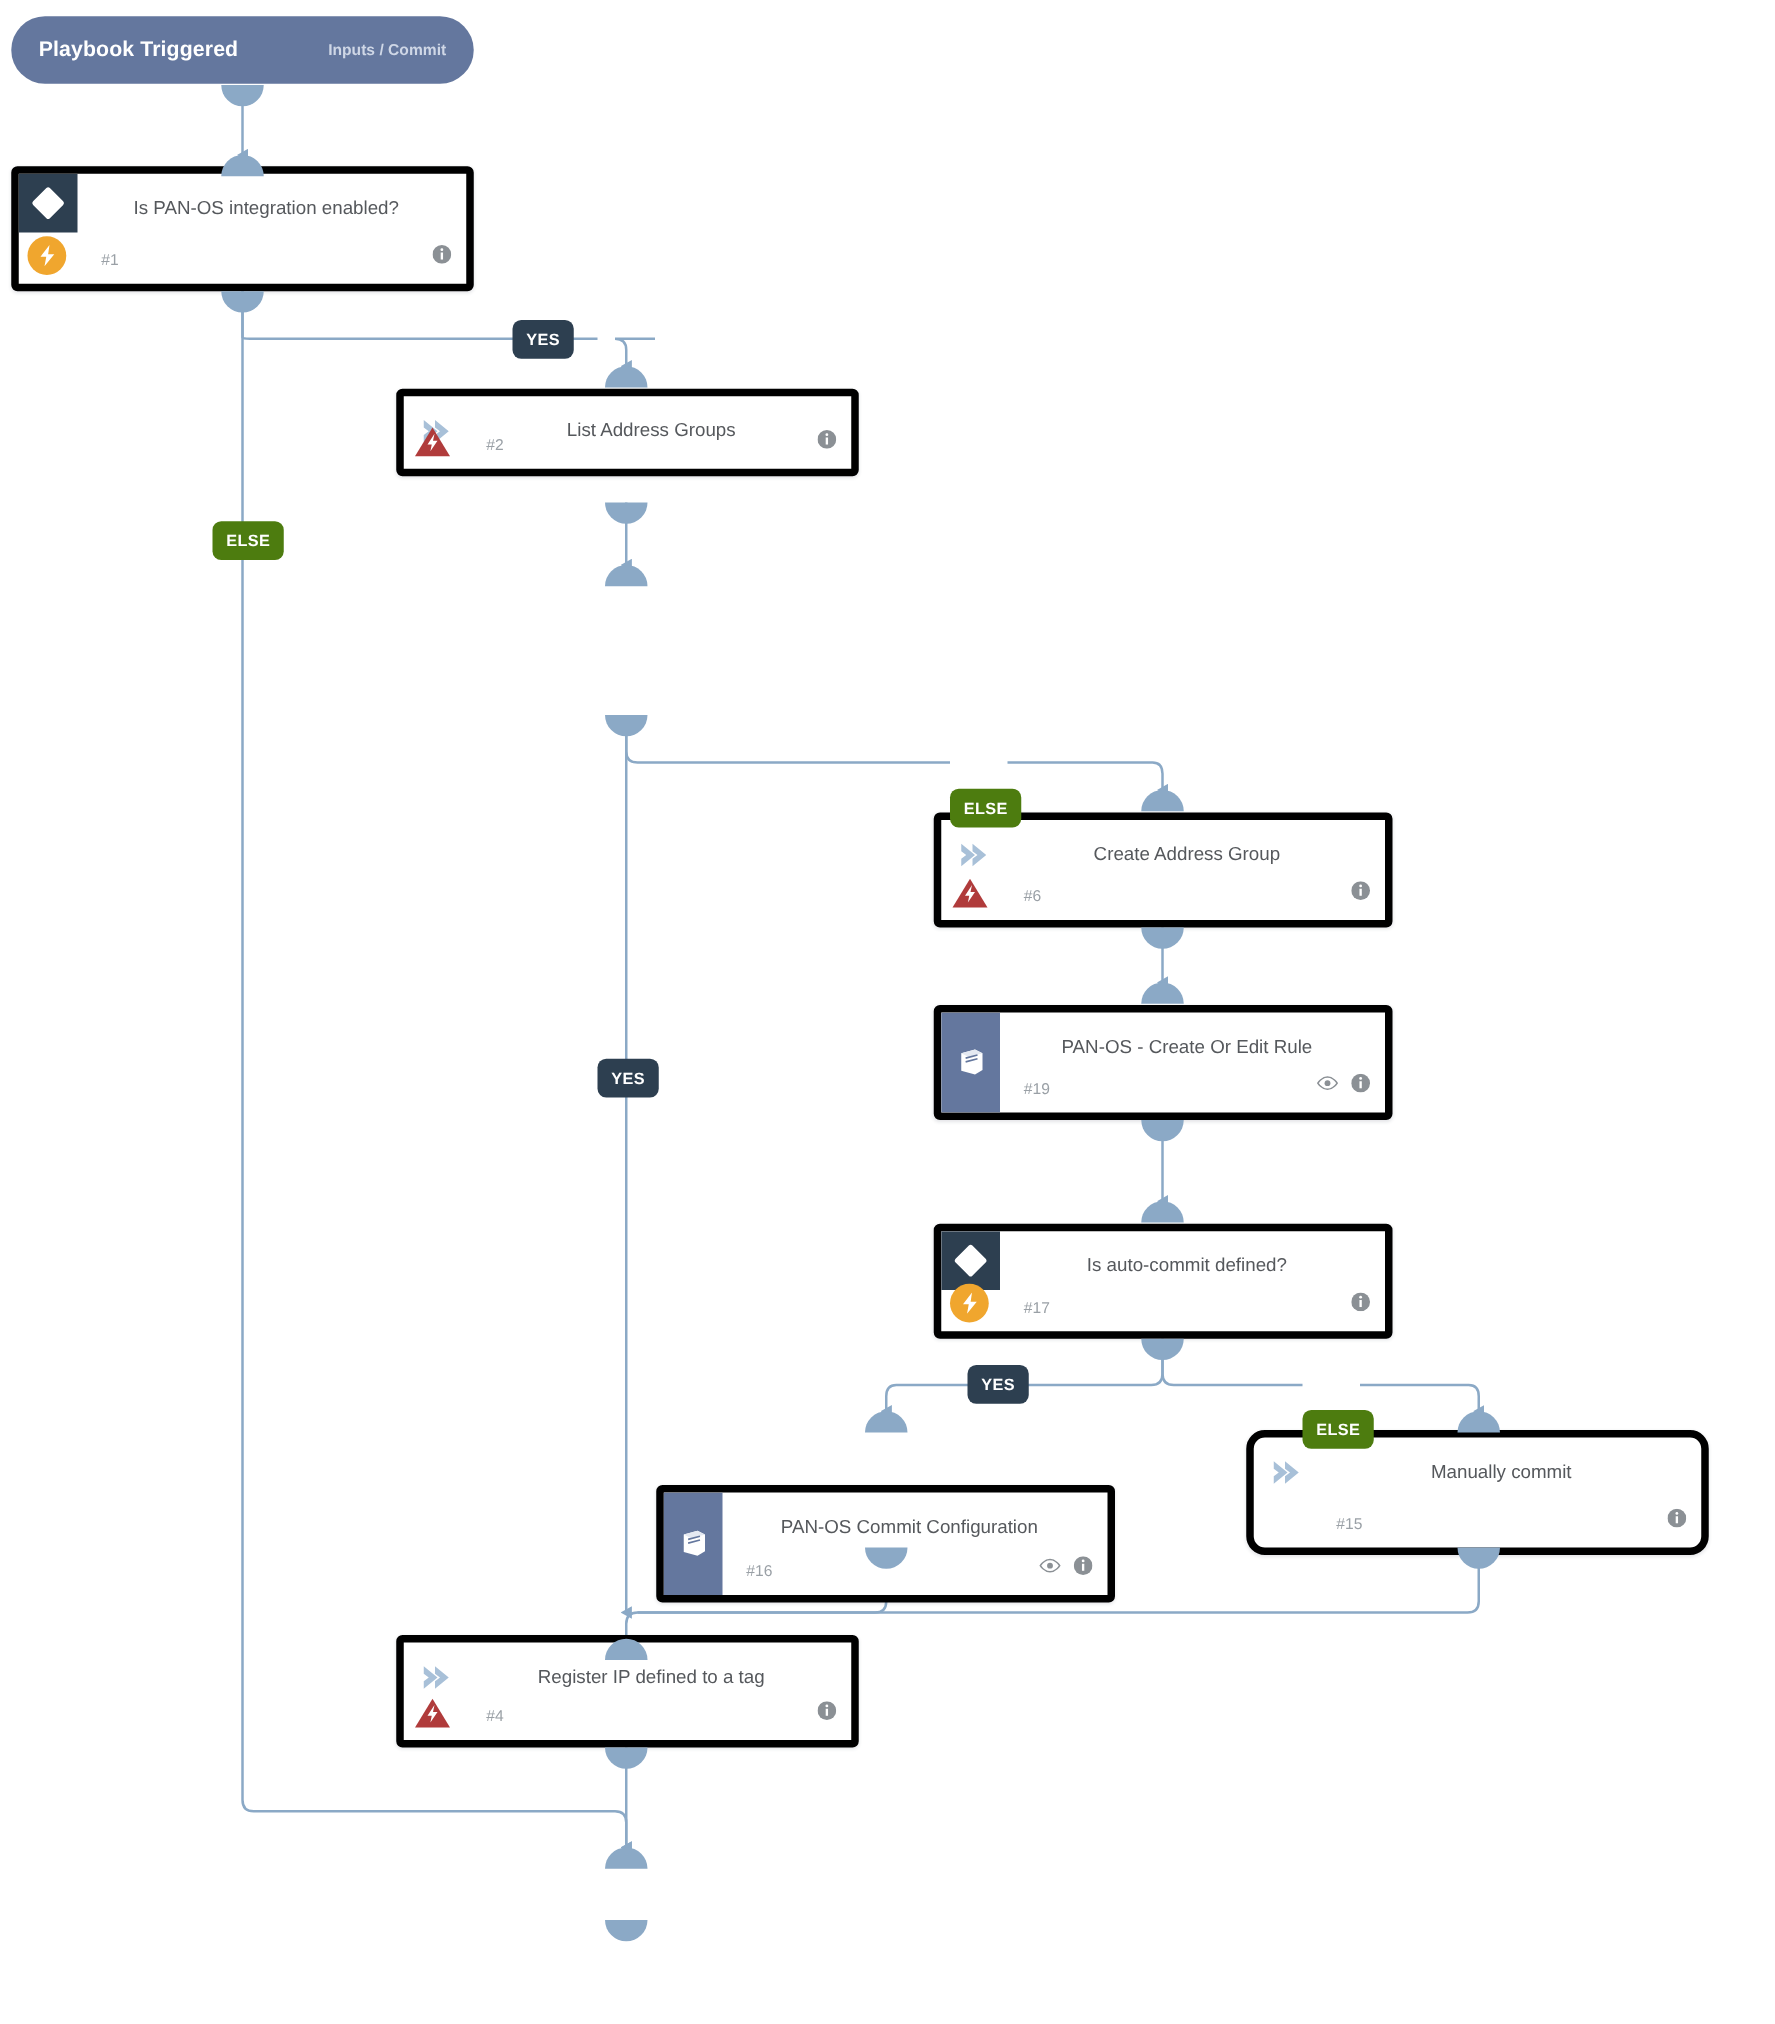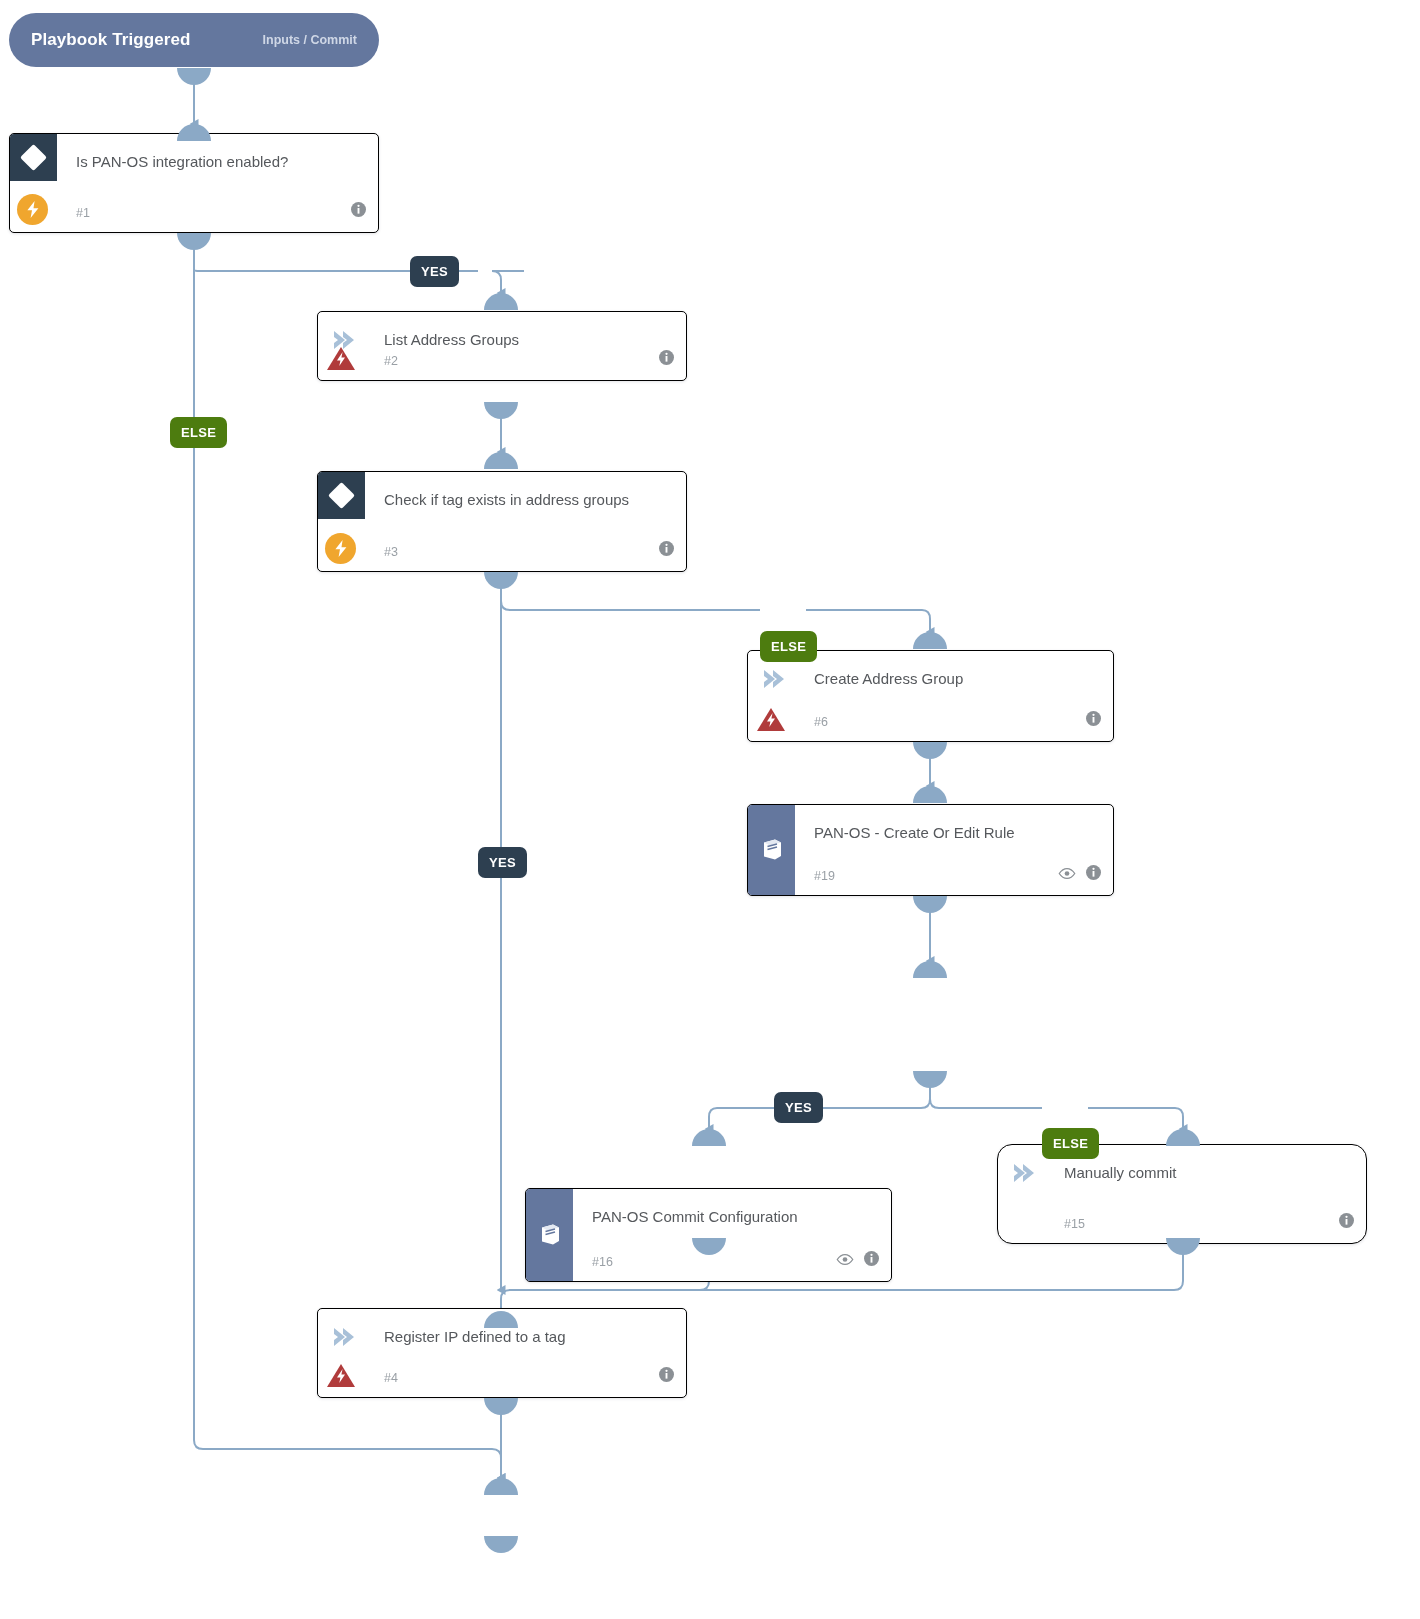--- a/index.html
+++ b/index.html
@@ -55,25 +55,26 @@
   }
   .pill .pill-info {
     margin-left: auto;
   }
 
   
   .card {
     position: absolute;
     box-sizing: border-box;
     background: #ffffff;
-    border: 1px solid #000000;
+    border: 6px solid #000000;
     border-radius: 5px;
     box-shadow: 0 1px 3px rgba(40,50,70,0.13);
     z-index: 3;
     overflow: hidden;
+    text-align: center;
   }
   .card-body {
     position: relative;
     height: 100%;
     width: 100%;
   }
   .card-title {
     position: absolute;
     left: 66px;
     top: 16px;
@@ -321,43 +322,20 @@
           <svg width="15" height="15" viewBox="0 0 16 16" aria-hidden="true">
             <circle cx="8" cy="8" r="8" fill="#8b9095"></circle>
             <rect x="7" y="6.4" width="2" height="6" fill="#ffffff"></rect>
             <circle cx="8" cy="4" r="1.2" fill="#ffffff"></circle>
           </svg>
         </span>
       </div>
     </div>
   </div>
 
-  <div class="card" style="left:317px; top:471px; width:370px; height:101px;">
-    <div class="card-body">
-      <div class="icon-decision">
-        <div class="diamond"></div>
-      </div>
-      <div class="badge-auto">
-        <svg width="14" height="17" viewBox="0 0 14 17" aria-hidden="true">
-          <path d="M8.6,0 L1.4,9.3 L6,9.3 L4.6,17 L12.4,7.3 L7.5,7.3 Z" fill="#ffffff"></path>
-        </svg>
-      </div>
-      <div class="card-title">Check if tag exists in address groups</div>
-      <div class="card-idx">#3</div>
-      <div class="card-tools">
-        <span>
-          <svg width="15" height="15" viewBox="0 0 16 16" aria-hidden="true">
-            <circle cx="8" cy="8" r="8" fill="#8b9095"></circle>
-            <rect x="7" y="6.4" width="2" height="6" fill="#ffffff"></rect>
-            <circle cx="8" cy="4" r="1.2" fill="#ffffff"></circle>
-          </svg>
-        </span>
-      </div>
-    </div>
-  </div>
 
   <div class="branch els" style="left:760px; top:595px;">ELSE</div>
 
   <div class="branch yes" style="left:478px; top:847px;">YES</div>
 
   <div class="card" style="left:747px; top:650px; width:367px; height:92px;">
     <div class="card-body">
       <span class="icon-chevron">
         <svg width="26" height="22" viewBox="0 0 26 22" aria-hidden="true">
           <path d="M4,2 L15,11 L4,20 L4,14 L8,11 L4,8 Z" fill="#a8c0d8"></path>
@@ -407,20 +385,43 @@
           <svg width="15" height="15" viewBox="0 0 16 16" aria-hidden="true">
             <circle cx="8" cy="8" r="8" fill="#8b9095"></circle>
             <rect x="7" y="6.4" width="2" height="6" fill="#ffffff"></rect>
             <circle cx="8" cy="4" r="1.2" fill="#ffffff"></circle>
           </svg>
         </span>
       </div>
     </div>
   </div>
 
+  <div class="card" style="left:747px; top:979px; width:367px; height:92px;">
+    <div class="card-body">
+      <div class="icon-decision">
+        <div class="diamond"></div>
+      </div>
+      <div class="badge-auto">
+        <svg width="14" height="17" viewBox="0 0 14 17" aria-hidden="true">
+          <path d="M8.6,0 L1.4,9.3 L6,9.3 L4.6,17 L12.4,7.3 L7.5,7.3 Z" fill="#ffffff"></path>
+        </svg>
+      </div>
+      <div class="card-title">Is auto-commit defined?</div>
+      <div class="card-idx">#17</div>
+      <div class="card-tools">
+        <span>
+          <svg width="15" height="15" viewBox="0 0 16 16" aria-hidden="true">
+            <circle cx="8" cy="8" r="8" fill="#8b9095"></circle>
+            <rect x="7" y="6.4" width="2" height="6" fill="#ffffff"></rect>
+            <circle cx="8" cy="4" r="1.2" fill="#ffffff"></circle>
+          </svg>
+        </span>
+      </div>
+    </div>
+  </div>
 
   <div class="branch yes" style="left:774px; top:1092px;">YES</div>
 
   <div class="branch els" style="left:1042px; top:1092px;">ELSE</div>
 
   <div class="card pb" style="left:525px; top:1188px; width:367px; height:94px;">
     <div class="card-body">
       <div class="icon-playbook">
         <svg width="26" height="26" viewBox="0 0 26 26" aria-hidden="true">
           <path d="M5,5.5 L16,2.5 L22,5.5 L22,19 L16,22.5 L5,19.5 Z" fill="#ffffff"></path>

